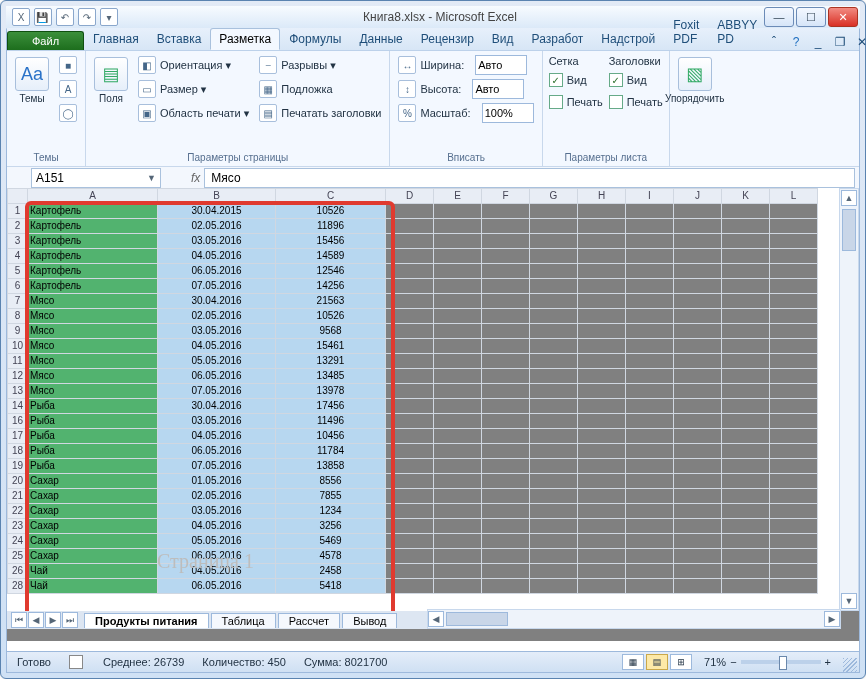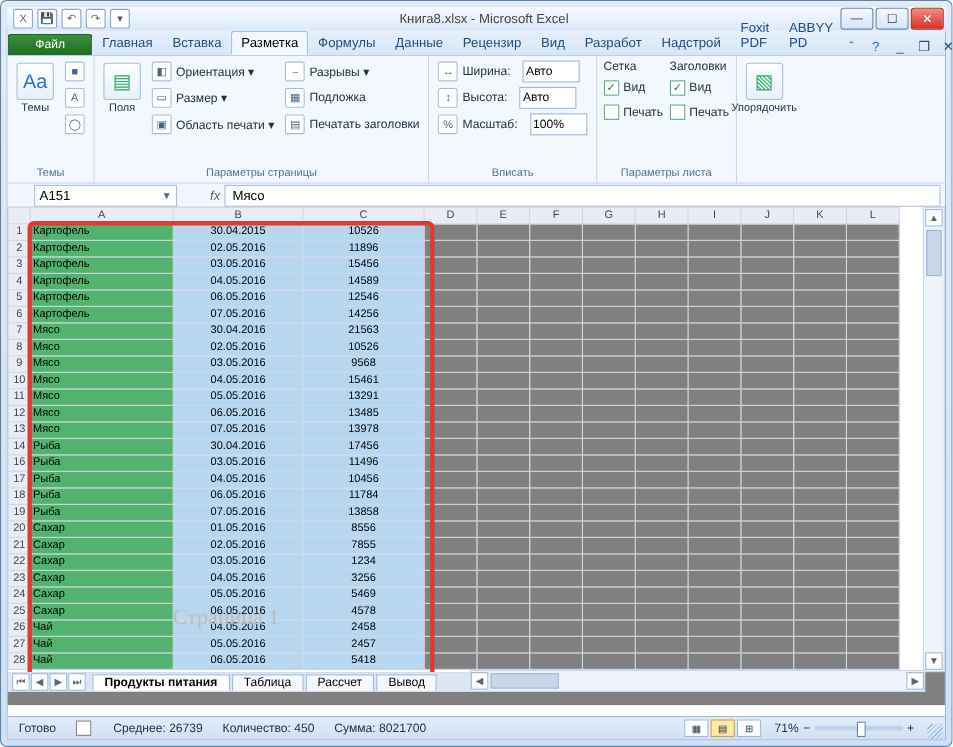--- a/index.html
+++ b/index.html
@@ -646,35 +646,20 @@
               <td class="out"></td>
               <td class="out"></td>
               <td class="out"></td>
               <td class="out"></td>
               <td class="out"></td>
               <td class="out"></td>
               <td class="out"></td>
               <td class="out"></td>
             </tr>
             <tr>
-              <th class="rowh">27</th>
-              <td class="cA">Чай</td>
-              <td class="cB">05.05.2016</td>
-              <td class="cC">2457</td>
-              <td class="out"></td>
-              <td class="out"></td>
-              <td class="out"></td>
-              <td class="out"></td>
-              <td class="out"></td>
-              <td class="out"></td>
-              <td class="out"></td>
-              <td class="out"></td>
-              <td class="out"></td>
-            </tr>
-            <tr>
               <th class="rowh">28</th>
               <td class="cA">Чай</td>
               <td class="cB">06.05.2016</td>
               <td class="cC">5418</td>
               <td class="out"></td>
               <td class="out"></td>
               <td class="out"></td>
               <td class="out"></td>
               <td class="out"></td>
               <td class="out"></td>

